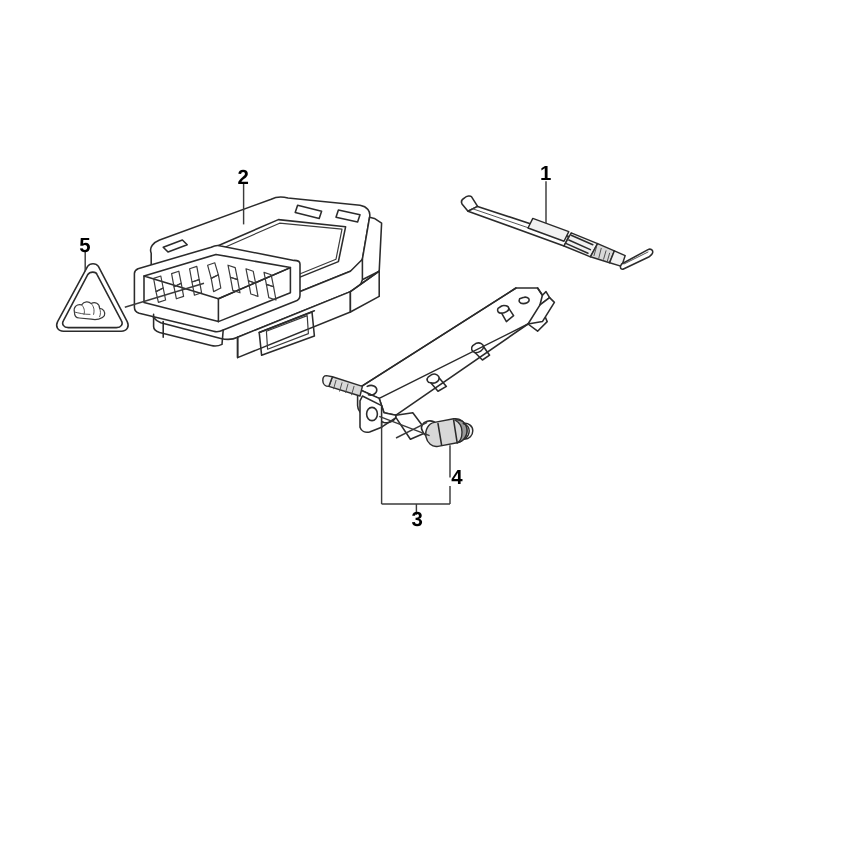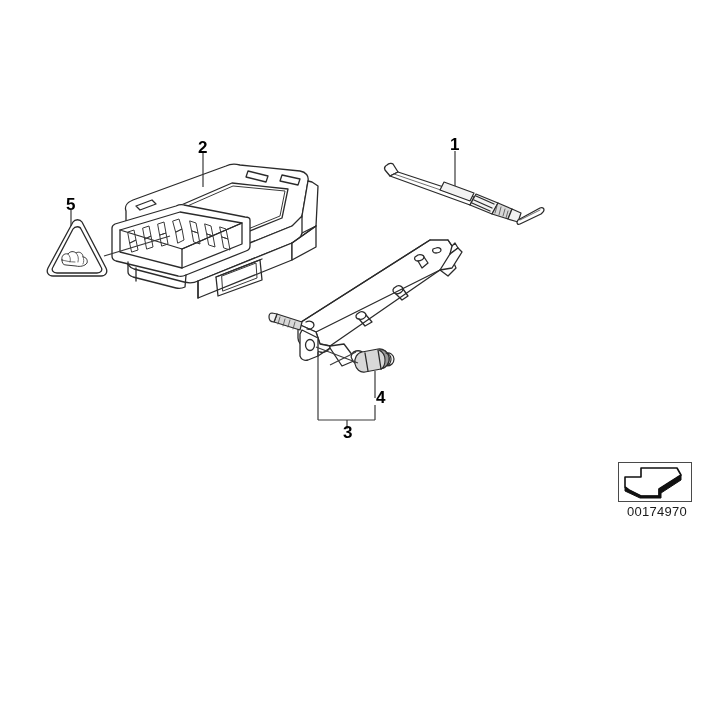--- a/index.html
+++ b/index.html
@@ -275,29 +275,20 @@
   <div class="callout-label" style="left:198px; top:139px;">2</div>
 
   <div class="callout-label" style="left:450px; top:136px;">1</div>
 
   <div class="callout-label" style="left:66px; top:196px;">5</div>
 
   <div class="callout-label" style="left:376px; top:389px;">4</div>
 
   <div class="callout-label" style="left:343px; top:424px;">3</div>
 
-  <div id="diagram-id-block">
-    <div id="diagram-id-box">
-      <svg width="72" height="38" viewBox="0 0 72 38">
-        <path d="M6,24 L6,14 L22,14 L22,5 L58,5 L62,12 L40,26 L40,33 L22,33 L10,27 Z" fill="#ffffff" stroke="#111111" stroke-width="1.6" stroke-linejoin="round"></path>
-        <path d="M6,24 L10,27 L22,33 L40,33 L40,26 L62,12 L62,17 L42,30 L42,35 L21,35 L6,28 Z" fill="#111111" stroke="#111111" stroke-width="1" stroke-linejoin="round"></path>
-      </svg>
-    </div>
-    <div id="diagram-id-number">00174970</div>
-  </div>
 
 </div>
 
 <div id="footer-bar">
 
   
 
   
 </div>
 

